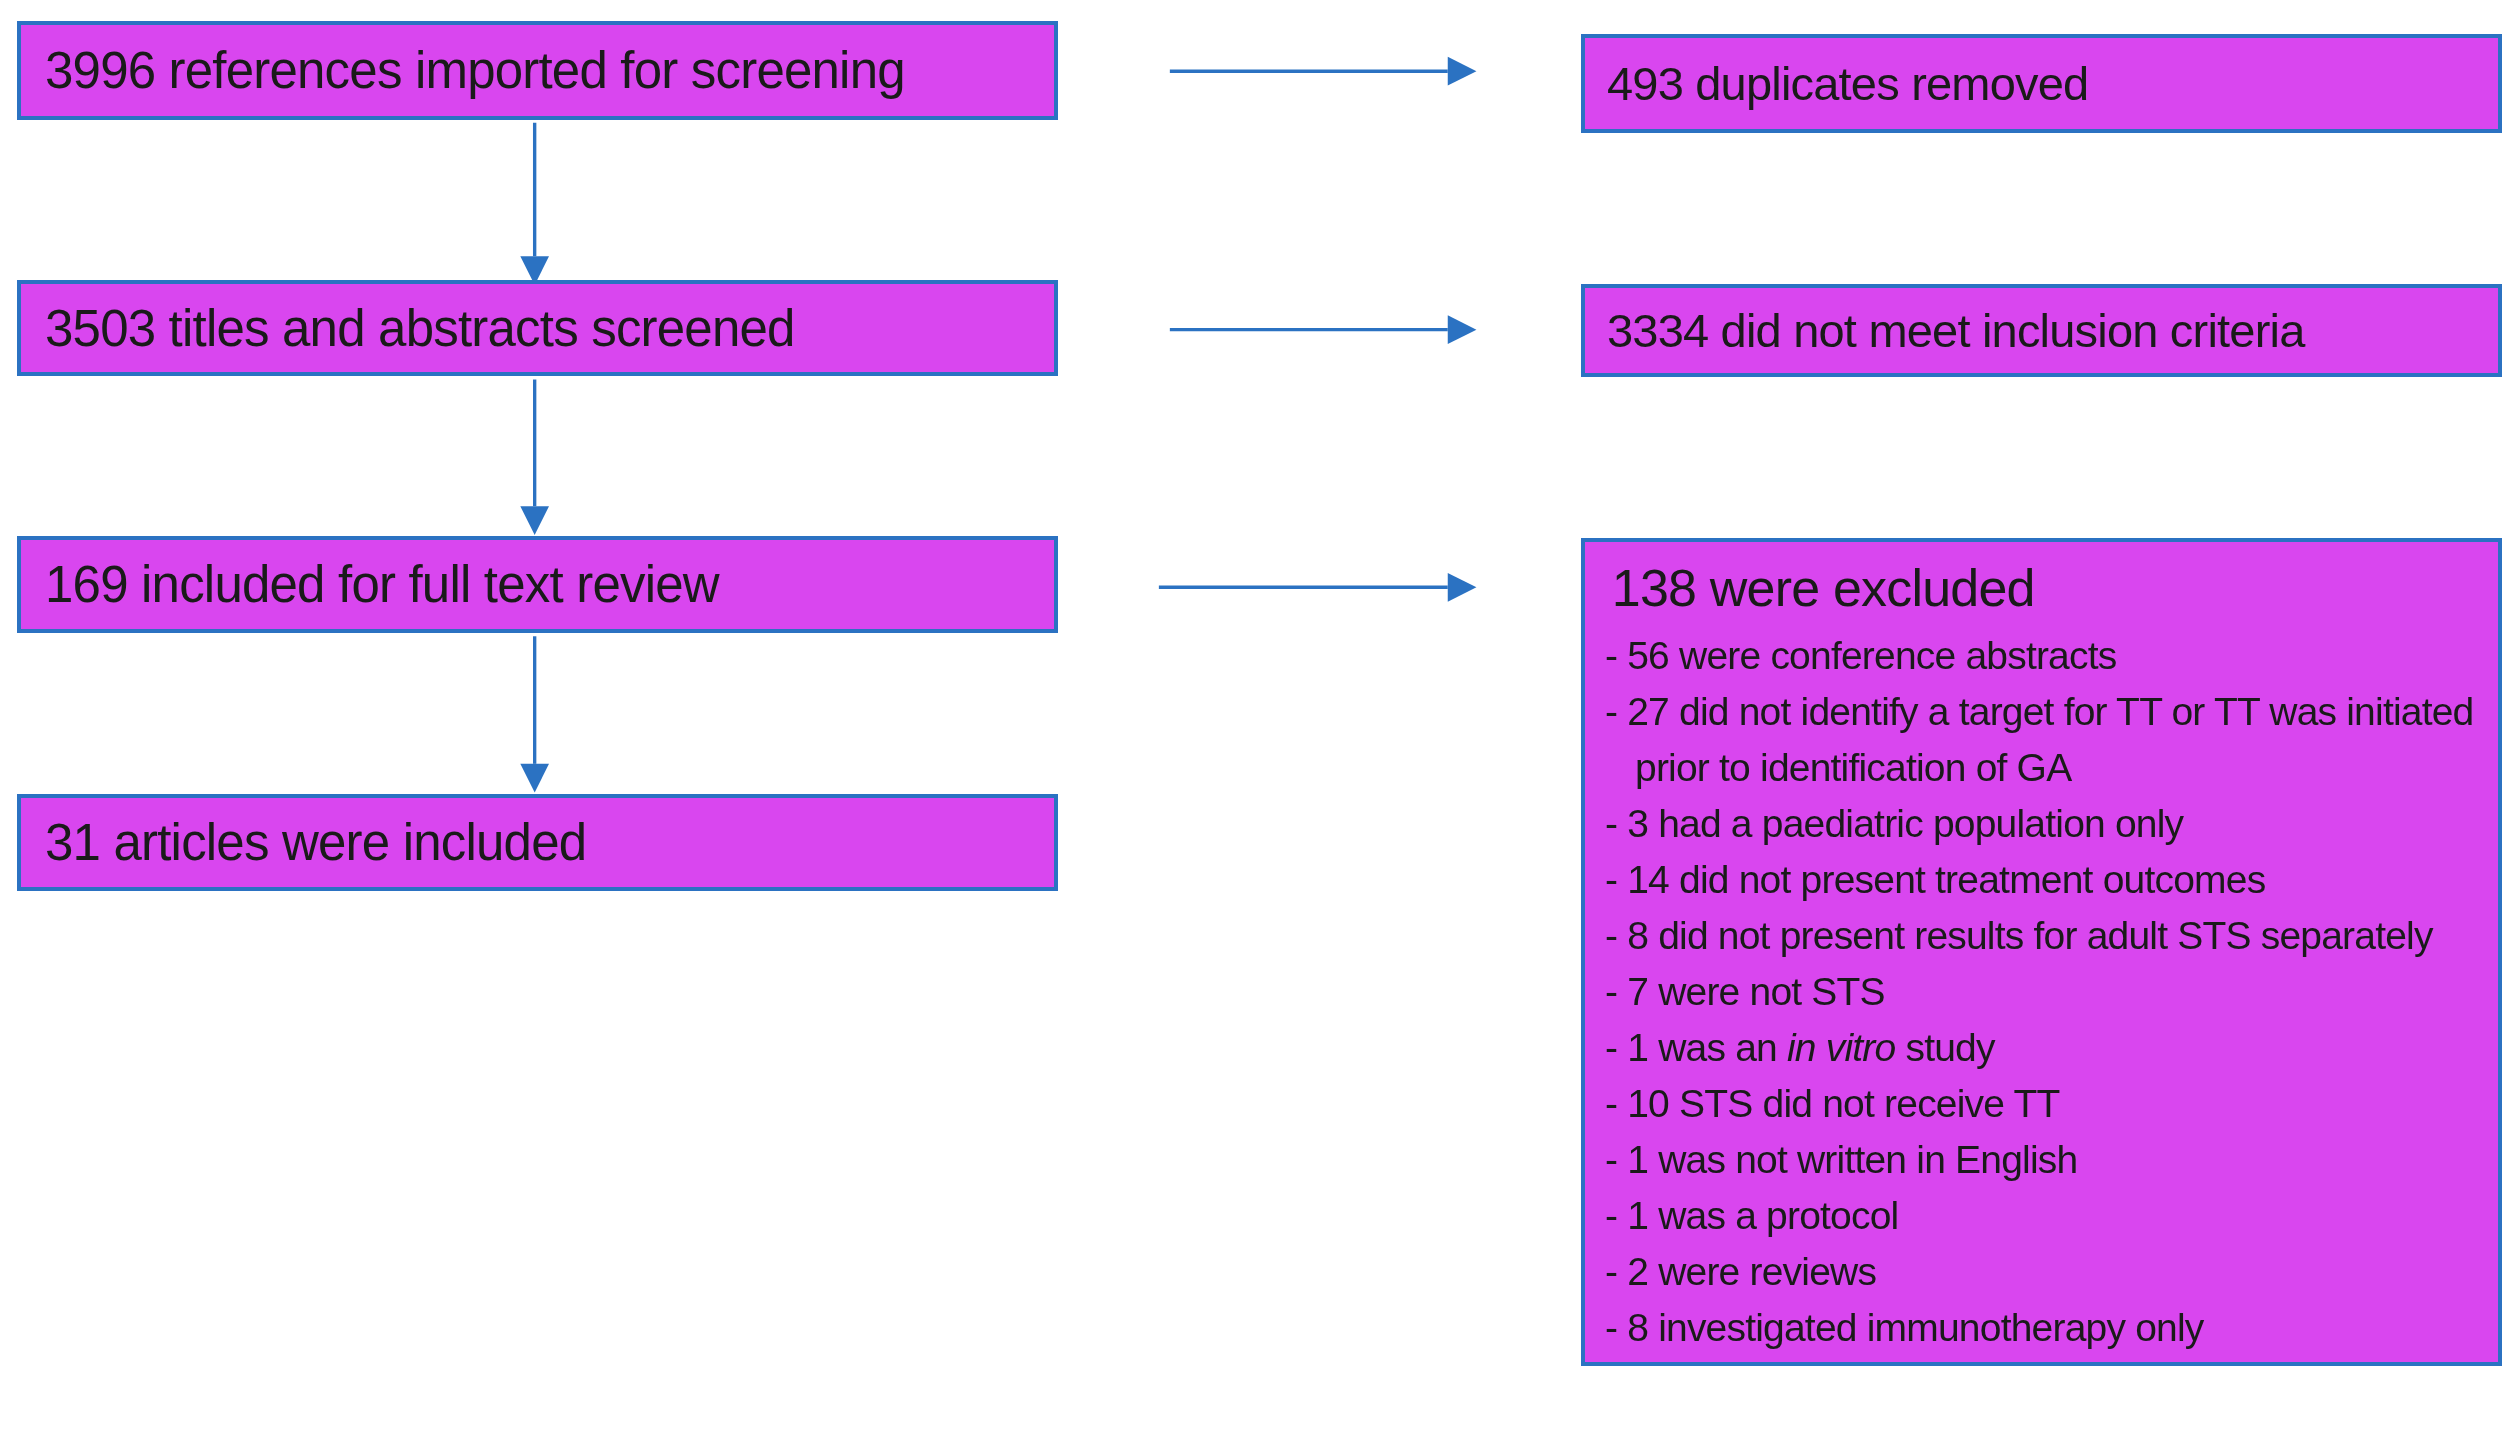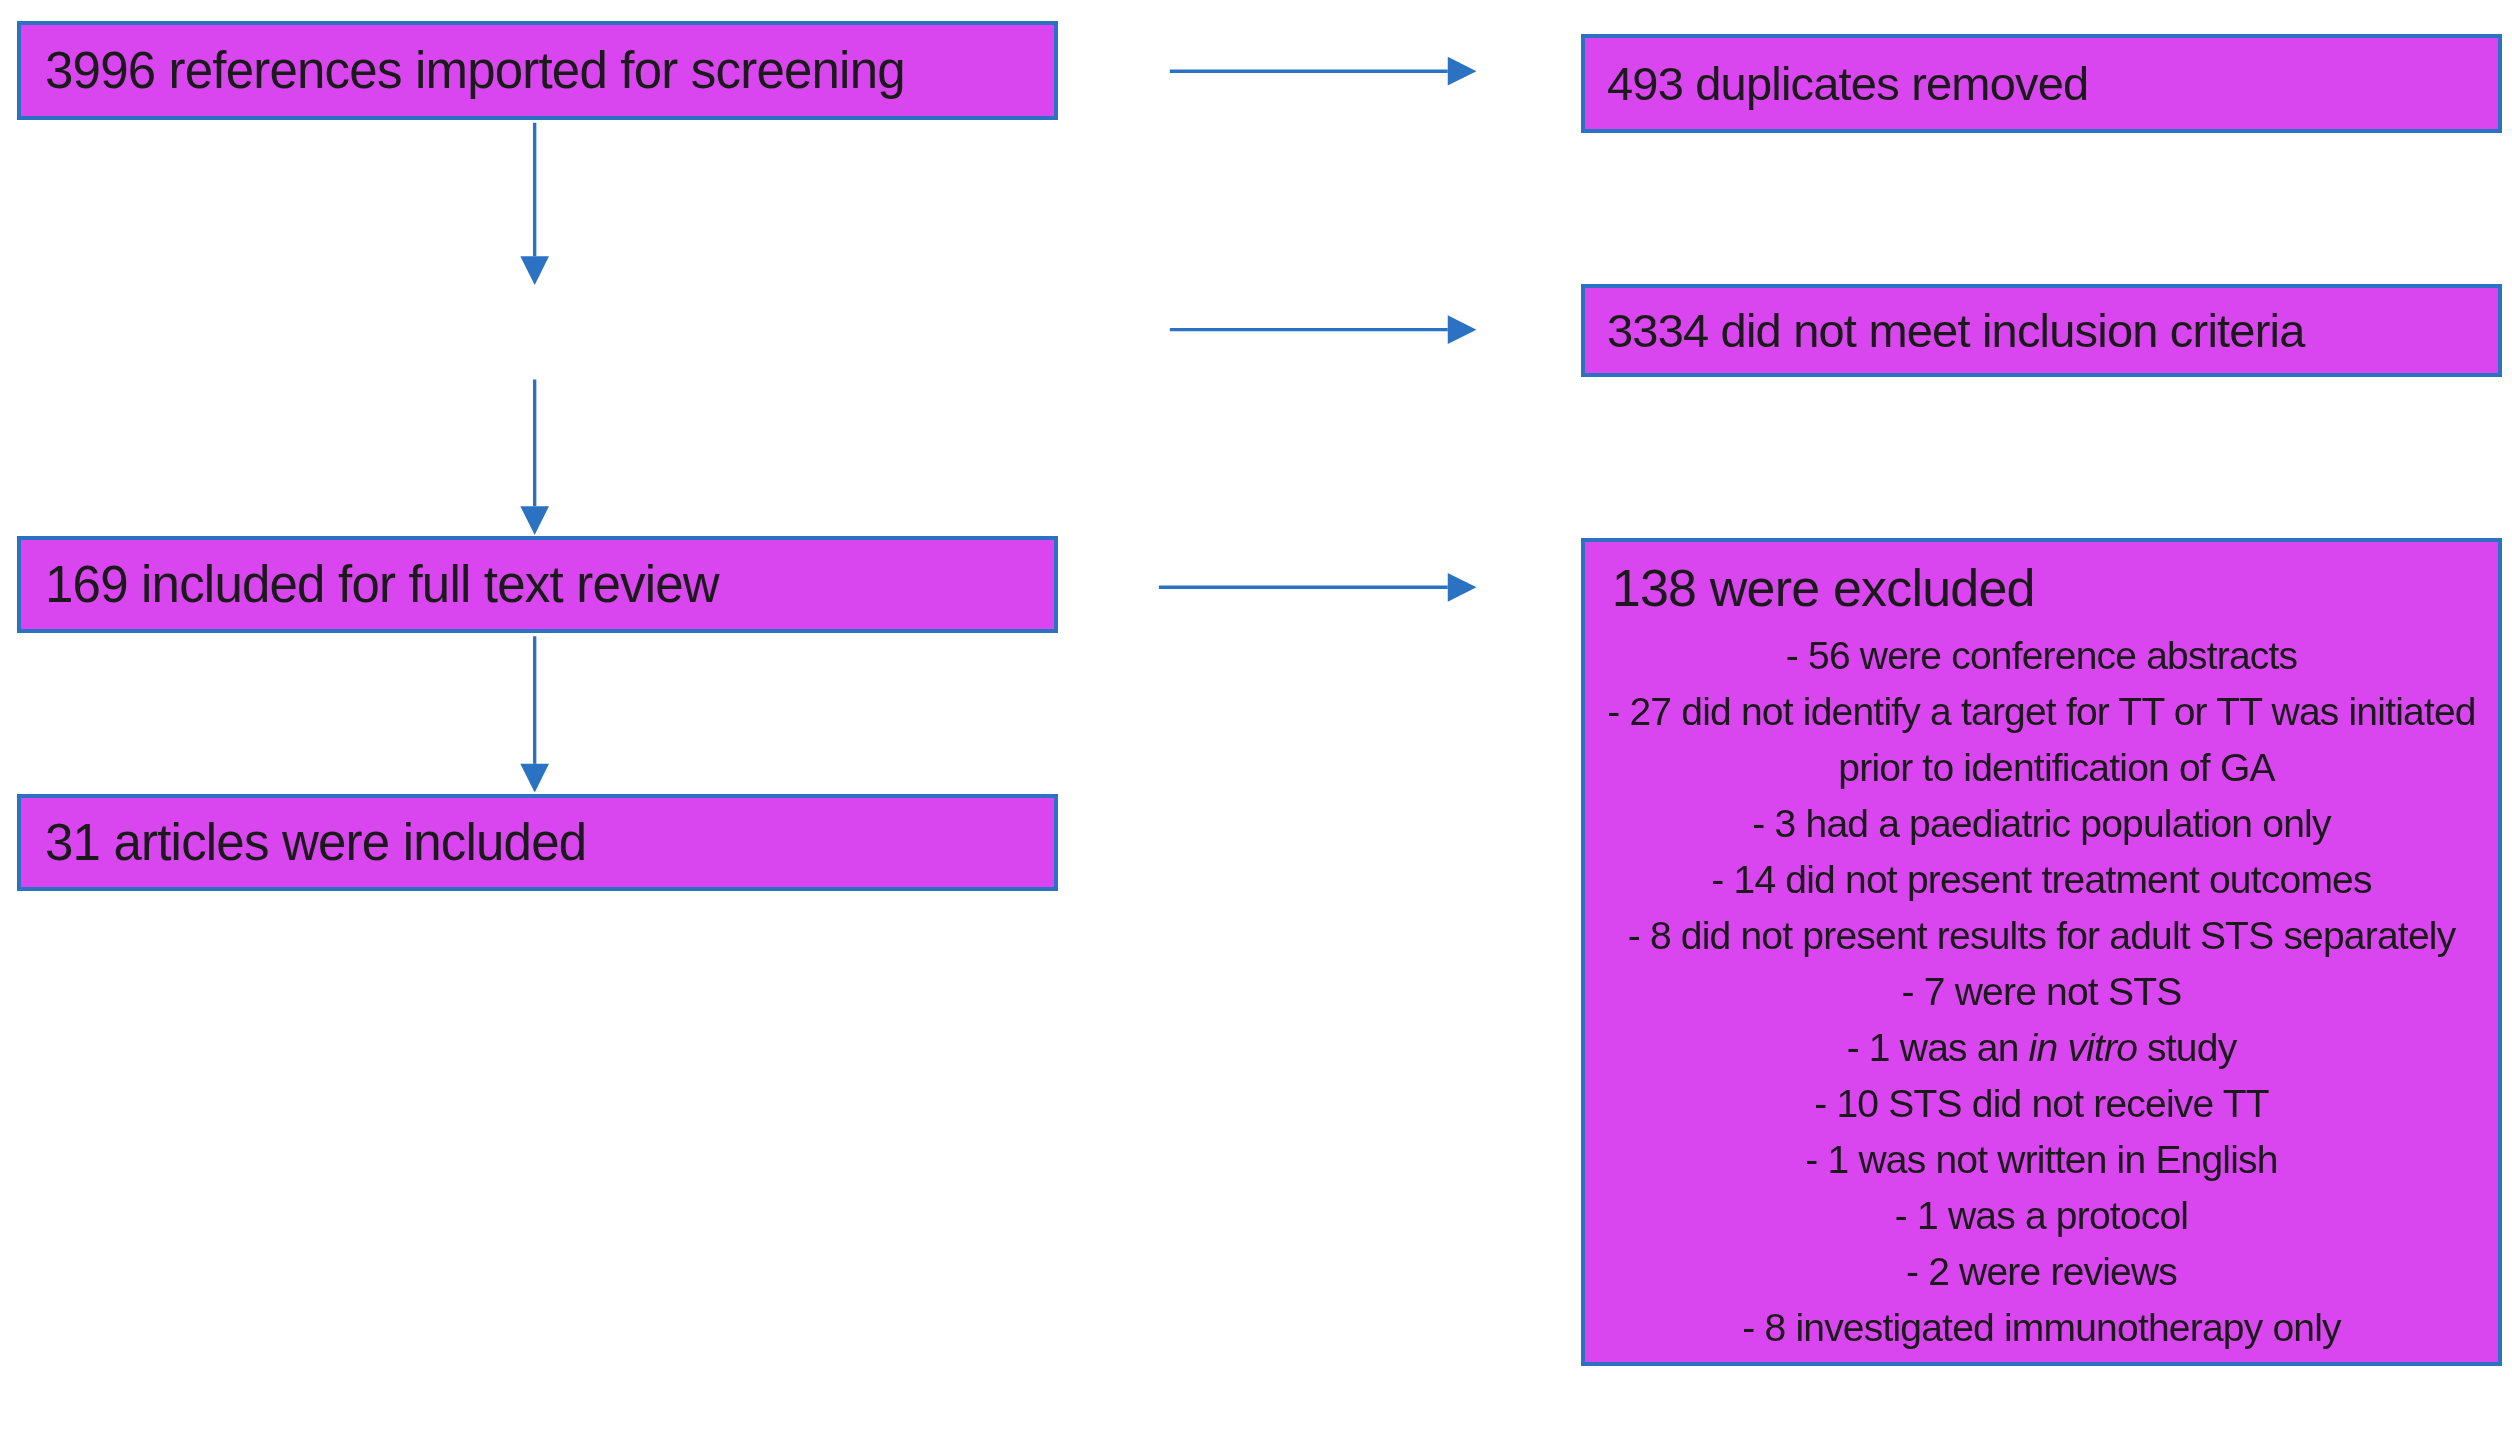--- a/index.html
+++ b/index.html
@@ -75,21 +75,20 @@
     list-style:none;
     margin:8.4px 0 0 0;
     padding:0;
   }
   .excl-item{
     font-size:39px;
     line-height:56px;
     letter-spacing:-0.8px;
     padding-left:30px;
     text-indent:-30px;
-    text-align:center;
   }
   .excl-item i{font-style:italic;}
 </style>
 </head>
 <body>
 
 <div class="canvas">
 
   <svg class="arrows" viewBox="0 0 2974 1722" xmlns="http://www.w3.org/2000/svg">
     <g>
@@ -115,20 +114,23 @@
     <g>
       <line x1="1372" y1="695" x2="1714" y2="695"></line>
       <polygon points="1748,695 1714,678 1714,712"></polygon>
     </g>
   </svg>
 
   <div class="box left-col b1">
     <span class="label">3996 references imported for screening</span>
   </div>
 
+  <div class="box left-col b2">
+    <span class="label">3503 titles and abstracts screened</span>
+  </div>
 
   <div class="box left-col b3">
     <span class="label">169 included for full text review</span>
   </div>
 
   <div class="box left-col b4">
     <span class="label">31 articles were included</span>
   </div>
 
   <div class="box right-col r1">

